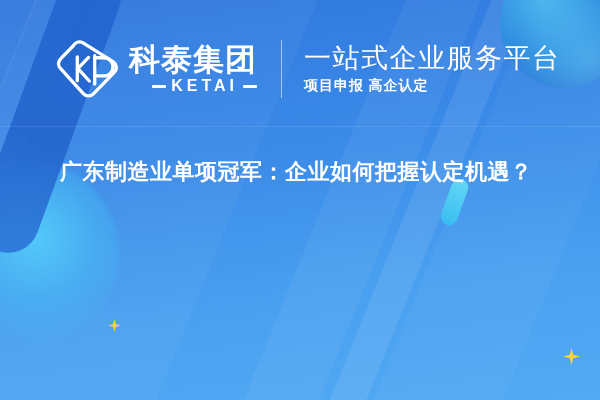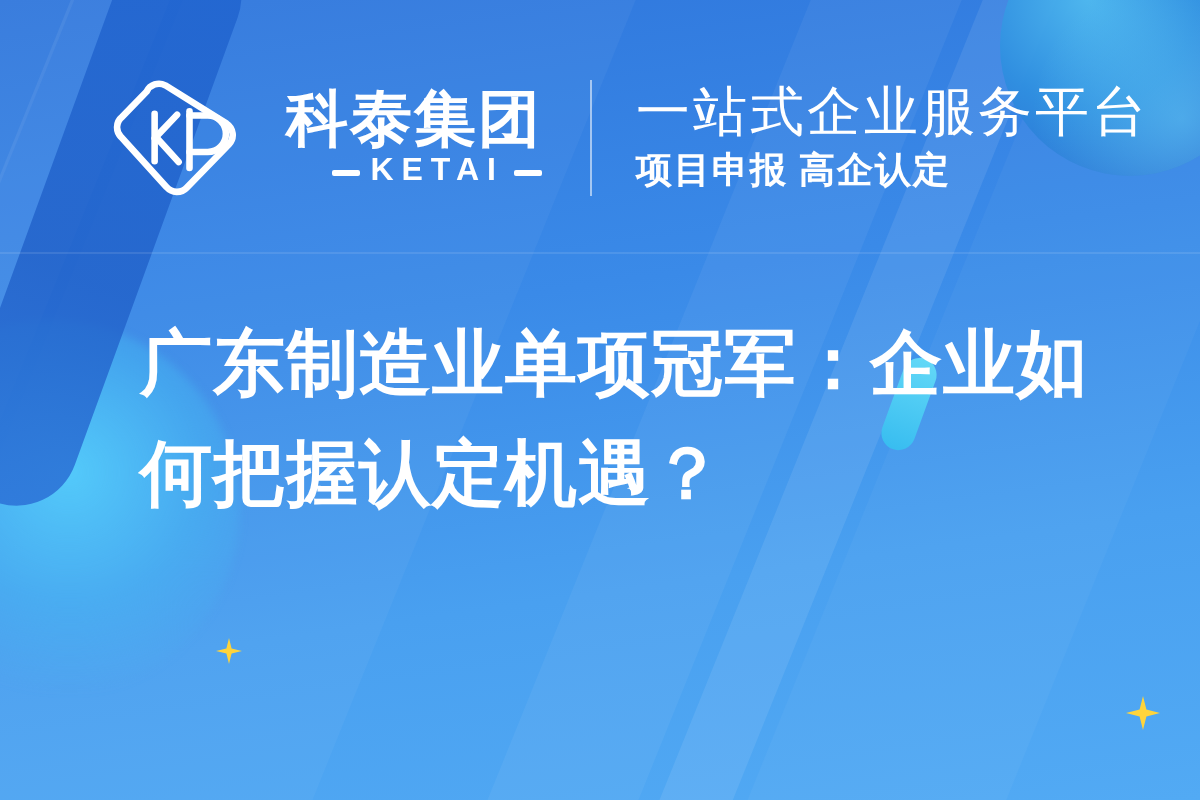--- a/index.html
+++ b/index.html
@@ -106,21 +106,21 @@
     left:0; right:0; top:38px;
     display:flex;
     align-items:center;
     padding-left:56px;
     z-index:6;
   }
 
   .brand{
     display:flex;
     align-items:center;
-    gap:25px;
+    gap:11px;
   }
 
   .mark{ width:62px; height:62px; flex:none; display:block; }
 
   .brand-text{ display:flex; flex-direction:column; gap:3px; }
 
   .brand-cn{
     font-family:"Liberation Sans","DejaVu Sans",sans-serif;
     font-size:31px;
     font-weight:700;
@@ -164,37 +164,37 @@
     font-family:"Liberation Sans","DejaVu Sans",sans-serif;
     font-size:27px;
     font-weight:400;
     color:#ffffff;
     letter-spacing:1.5px;
     line-height:1.05;
     white-space:nowrap;
   }
   .slogan-sub{
     font-family:"Liberation Serif","DejaVu Serif",serif;
-    font-size:18px;
+    font-size:14px;
     font-weight:700;
     color:#ffffff;
     letter-spacing:1px;
     line-height:1.1;
     white-space:nowrap;
   }
 
   
   .headline{
     position:absolute;
-    left:70px;
+    left:60px;
     top:155px;
     width:490px;
     z-index:7;
     font-family:"Liberation Sans","DejaVu Sans",sans-serif;
-    font-size:36px;
+    font-size:22px;
     font-weight:700;
     color:#ffffff;
     line-height:1.52;
     letter-spacing:.5px;
   }
 </style>
 </head>
 <body>
 
 <div class="banner">

